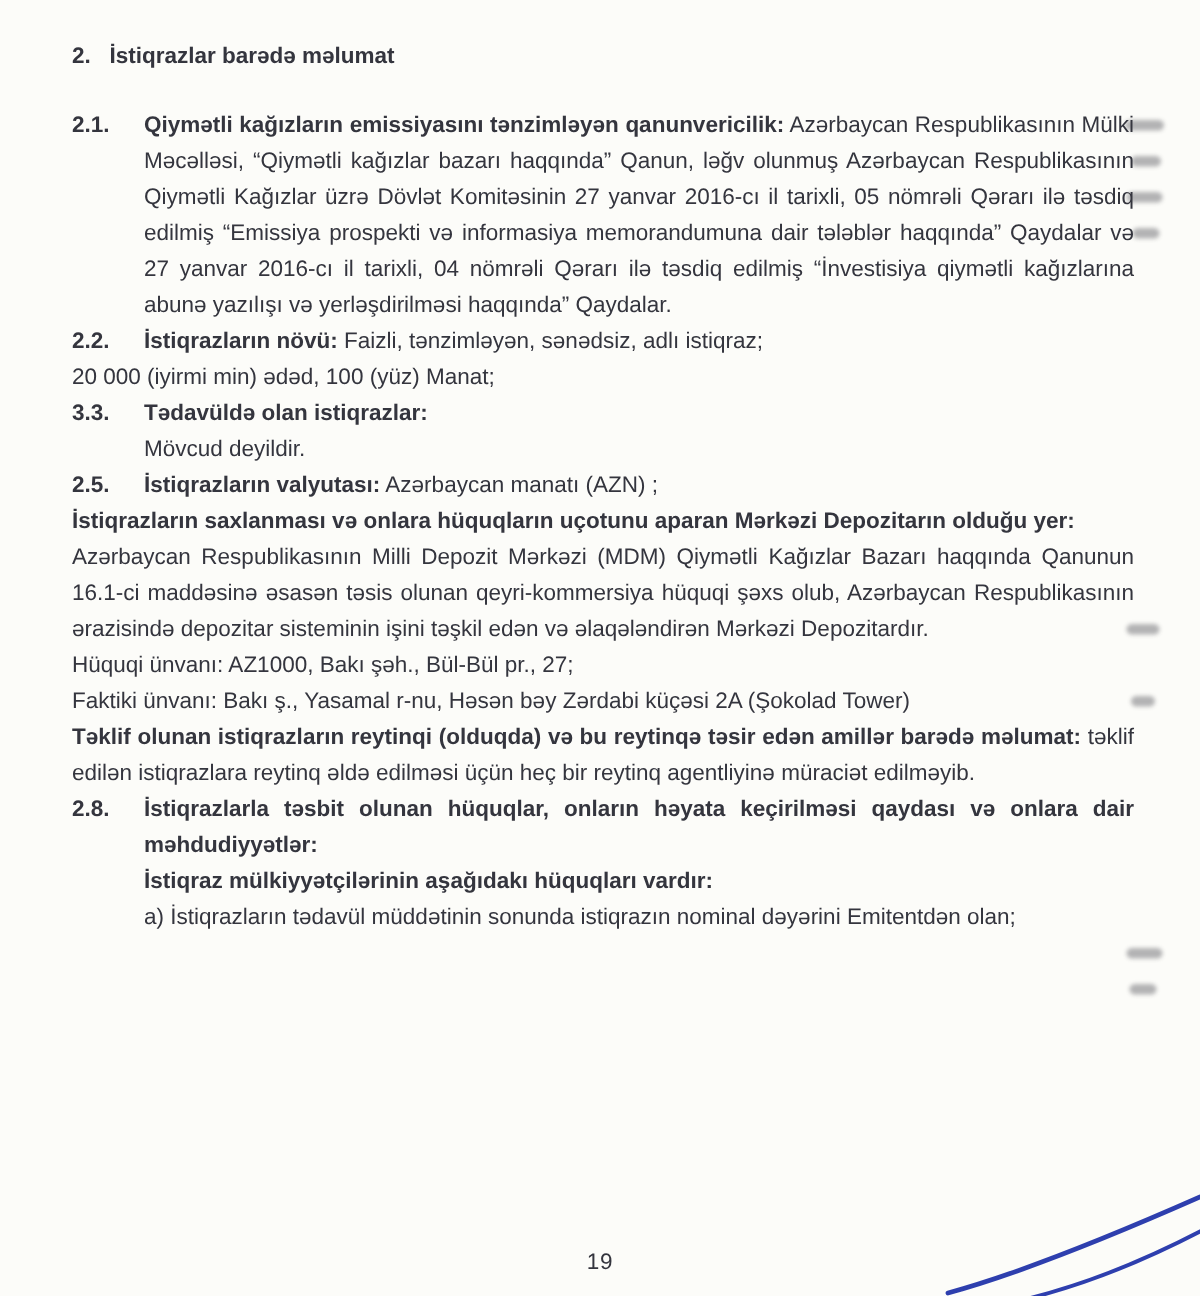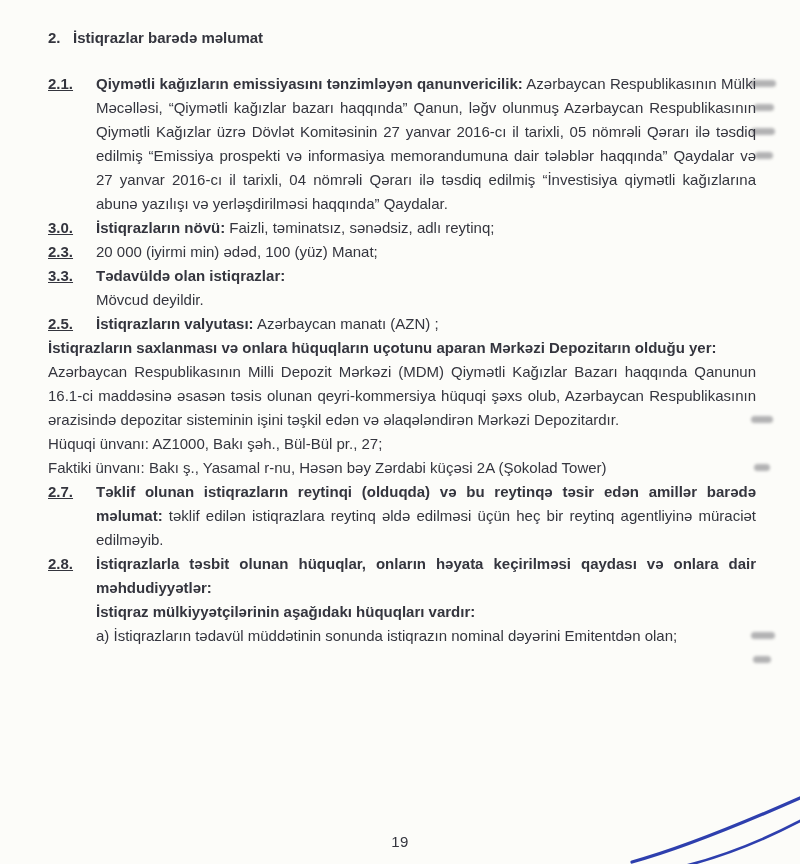--- a/index.html
+++ b/index.html
@@ -18,21 +18,21 @@
   .content {
     position: absolute;
     top: 26px; left: 48px; right: 44px;
     font-size: 15px;
     line-height: 24px;
   }
   .b { font-weight: 700; }
   .heading { display: flex; margin-bottom: 22px; }
   .hnum { flex: 0 0 25px; }
   .item { display: flex; }
-  .num { flex: 0 0 48px; font-weight: 700; text-decoration: underline; }
+  .num { flex: 0 0 48px; font-weight: 700; }
   .body { flex: 1; text-align: justify; }
   .para { margin: 0; }
   .page-number {
     position: absolute;
     left: 0; bottom: 14px; width: 100%;
     text-align: center;
     font-size: 15px;
     letter-spacing: .5px;
     color: #34353e;
     margin-top: 40px;
@@ -71,28 +71,27 @@
     </div>
 
     <div class="item">
       <span class="num">2.1.</span>
       <div class="body">
         <p class="para"><span class="b">Qiymətli kağızların emissiyasını tənzimləyən qanunvericilik:</span><span> Azərbaycan Respublikasının Mülki Məcəlləsi, “Qiymətli kağızlar bazarı haqqında” Qanun, ləğv olunmuş Azərbaycan Respublikasının Qiymətli Kağızlar üzrə Dövlət Komitəsinin 27 yanvar 2016-cı il tarixli, 05 nömrəli Qərarı ilə təsdiq edilmiş “Emissiya prospekti və informasiya memorandumuna dair tələblər haqqında” Qaydalar və 27 yanvar 2016-cı il tarixli, 04 nömrəli Qərarı ilə təsdiq edilmiş “İnvestisiya qiymətli kağızlarına abunə yazılışı və yerləşdirilməsi haqqında” Qaydalar.</span></p>
       </div>
     </div>
 
     <div class="item">
-      <span class="num">3.0.</span>
+      <span class="num">2.2.</span>
       <div class="body">
-        <p class="para"><span class="b">İstiqrazların növü:</span><span> Faizli, təminatsız, sənədsiz, adlı reytinq;</span></p>
+        <p class="para"><span class="b">İstiqrazların növü:</span><span> Faizli, tənzimləyən, sənədsiz, adlı istiqraz;</span></p>
       </div>
     </div>
 
     <div class="item">
-      <span class="num">2.3.</span>
       <div class="body">
         <p class="para"><span>20 000 (iyirmi min) ədəd, 100 (yüz) Manat;</span></p>
       </div>
     </div>
 
     <div class="item">
       <span class="num">3.3.</span>
       <div class="body">
         <p class="para"><span class="b">Tədavüldə olan istiqrazlar:</span></p>
         <p class="para"><span>Mövcud deyildir.</span></p>
@@ -109,21 +108,20 @@
     <div class="item">
       <div class="body">
         <p class="para"><span class="b">İstiqrazların saxlanması və onlara hüquqların uçotunu aparan Mərkəzi Depozitarın olduğu yer:</span></p>
         <p class="para"><span>Azərbaycan Respublikasının Milli Depozit Mərkəzi (MDM) Qiymətli Kağızlar Bazarı haqqında Qanunun 16.1-ci maddəsinə əsasən təsis olunan qeyri-kommersiya hüquqi şəxs olub, Azərbaycan Respublikasının ərazisində depozitar sisteminin işini təşkil edən və əlaqələndirən Mərkəzi Depozitardır.</span></p>
         <p class="para"><span>Hüquqi ünvanı: AZ1000, Bakı şəh., Bül-Bül pr., 27;</span></p>
         <p class="para"><span>Faktiki ünvanı: Bakı ş., Yasamal r-nu, Həsən bəy Zərdabi küçəsi 2A (Şokolad Tower)</span></p>
       </div>
     </div>
 
     <div class="item">
-      <span class="num">2.7.</span>
       <div class="body">
         <p class="para"><span class="b">Təklif olunan istiqrazların reytinqi (olduqda) və bu reytinqə təsir edən amillər barədə məlumat:</span><span> təklif edilən istiqrazlara reytinq əldə edilməsi üçün heç bir reytinq agentliyinə müraciət edilməyib.</span></p>
       </div>
     </div>
 
     <div class="item">
       <span class="num">2.8.</span>
       <div class="body">
         <p class="para"><span class="b">İstiqrazlarla təsbit olunan hüquqlar, onların həyata keçirilməsi qaydası və onlara dair məhdudiyyətlər:</span></p>
         <p class="para"><span class="b">İstiqraz mülkiyyətçilərinin aşağıdakı hüquqları vardır:</span></p>

